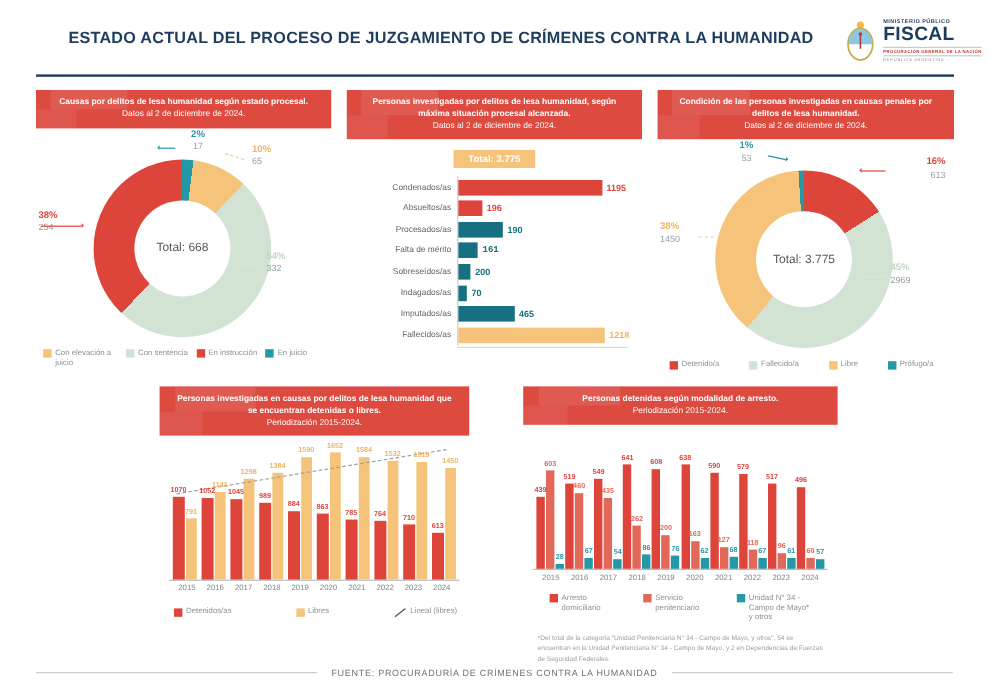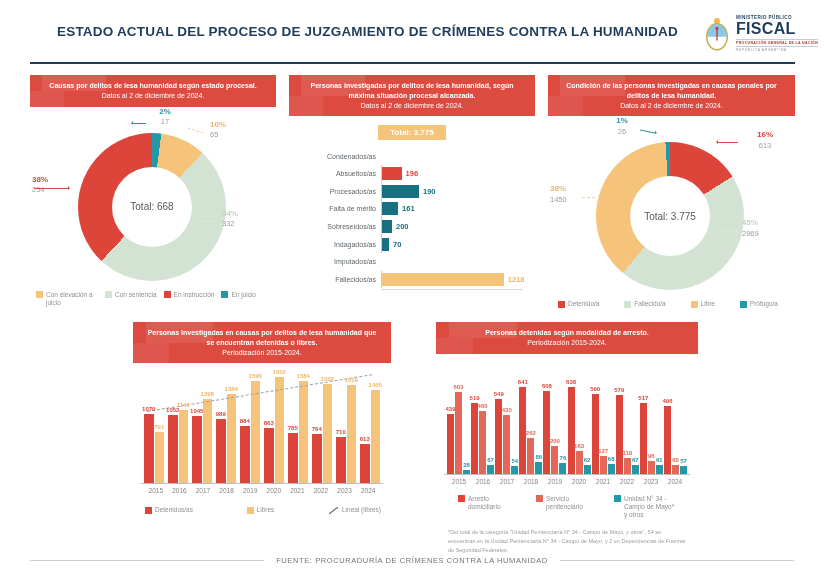--- a/index.html
+++ b/index.html
@@ -49,21 +49,21 @@
   .d1 .co0{left:116px;top:-2px;width:38px;text-align:center;}
   .d1 .co1{left:180px;top:11px;width:44px;text-align:left;}
   .d1 .co2{left:192px;top:100px;width:46px;text-align:left;}
   .d1 .co3{left:2px;top:66px;width:42px;text-align:left;}
   .d1 .l0{left:103px;top:14px;width:13px;color:#2398a7;border-color:#2398a7;}
   .d1 .l1{left:157px;top:21px;width:17px;border-color:#ecd0a9;transform:rotate(18deg);}
   .d1 .l2{left:167px;top:112px;width:19px;border-color:#dbe7dc;}
   .d1 .l3{left:4px;top:79px;width:34px;color:#dd453b;border-color:#dd453b;}
   
   .d2 .co0{left:58px;top:-2px;width:32px;text-align:center;}
-  .d2 .co1{left:194px;top:12px;width:46px;text-align:center;}
+  .d2 .co1{left:194px;top:12px;width:46px;text-align:right;}
   .d2 .co2{left:2px;top:66px;width:44px;text-align:left;}
   .d2 .co3{left:194px;top:100px;width:48px;text-align:left;}
   .d2 .l0{left:92px;top:13px;width:15px;color:#2d8fae;border-color:#2d8fae;transform:rotate(12deg);}
   .d2 .l1{left:170px;top:24px;width:20px;color:#dd453b;border-color:#dd453b;}
   .d2 .l2{left:34px;top:79px;width:13px;border-color:#ecd0a9;}
   .d2 .l3{left:170px;top:112px;width:20px;border-color:#dbe7dc;}
 
   
   .legend{display:flex;align-items:flex-start;font-size:6.5px;color:#8b9196;margin-top:8px;}
   .legend .li{display:flex;gap:3px;align-items:flex-start;}
@@ -183,58 +183,66 @@
 
 <div class="card card2">
   <div class="banner">
     <div class="btitle">Personas investigadas por delitos de lesa humanidad, según máxima situación procesal alcanzada.</div>
     <div class="bsub">Datos al 2 de diciembre de 2024.</div>
   </div>
   <div class="tbadge">Total: 3.775</div>
   <div class="hchart">
       <div class="hrow">
         <div class="hlabel">Condenados/as</div>
+        <div class="hbars">
+          <div class="hbar" style="width: 82.4138%; background: rgb(221, 69, 59);"></div>
+          <span class="hval" style="color: rgb(221, 69, 59);">1195</span>
+        </div>
       </div>
       <div class="hrow">
         <div class="hlabel">Absueltos/as</div>
         <div class="hbars">
           <div class="hbar" style="width: 13.5172%; background: rgb(221, 69, 59);"></div>
           <span class="hval" style="color: rgb(221, 69, 59);">196</span>
         </div>
       </div>
       <div class="hrow">
         <div class="hlabel">Procesados/as</div>
         <div class="hbars">
           <div class="hbar" style="width: 25.5172%; background: rgb(22, 112, 127);"></div>
           <span class="hval" style="color: rgb(22, 112, 127);">190</span>
         </div>
       </div>
       <div class="hrow">
         <div class="hlabel">Falta de mérito</div>
         <div class="hbars">
           <div class="hbar" style="width: 11.1034%; background: rgb(22, 112, 127);"></div>
-          <span class="hval" style="color: rgb(22, 112, 127);">161</span>
+          <span class="hval" style="color: rgb(22, 112, 127); font-family: Liberation Mono, monospace;">161</span>
         </div>
       </div>
       <div class="hrow">
         <div class="hlabel">Sobreseídos/as</div>
         <div class="hbars">
           <div class="hbar" style="width: 6.89655%; background: rgb(22, 112, 127);"></div>
           <span class="hval" style="color: rgb(22, 112, 127);">200</span>
         </div>
       </div>
       <div class="hrow">
         <div class="hlabel">Indagados/as</div>
         <div class="hbars">
           <div class="hbar" style="width: 4.82759%; background: rgb(22, 112, 127);"></div>
           <span class="hval" style="color: rgb(22, 112, 127);">70</span>
         </div>
       </div>
       <div class="hrow">
         <div class="hlabel">Imputados/as</div>
+        <div class="hbars">
+          <div class="hbar" style="width: 32.069%; background: rgb(22, 112, 127);"></div>
+          <span class="hval" style="color: rgb(22, 112, 127);">465</span>
+        </div>
       </div>
       <div class="hrow">
         <div class="hlabel">Fallecidos/as</div>
         <div class="hbars">
           <div class="hbar" style="width: 84%; background: rgb(245, 195, 121);"></div>
           <span class="hval" style="color: rgb(238, 180, 101);">1218</span>
         </div>
       </div>
     </div>
 </div>
@@ -242,21 +250,21 @@
 <div class="card card3">
   <div class="banner">
     <div class="btitle">Condición de las personas investigadas en causas penales por delitos de lesa humanidad.</div>
     <div class="bsub">Datos al 2 de diciembre de 2024.</div>
   </div>
   <div class="dwrap d2">
     <div class="donut" style="background: conic-gradient(rgb(221, 69, 59) 0deg, rgb(221, 69, 59) 57.6deg, rgb(211, 227, 211) 57.6deg, rgb(211, 227, 211) 219.6deg, rgb(245, 195, 121) 219.6deg, rgb(245, 195, 121) 356.4deg, rgb(35, 152, 167) 356.4deg, rgb(35, 152, 167) 360deg);"></div>
     <div class="total">Total: 3.775</div>
     <div class="callout co0">
         <span class="pct" style="color: rgb(35, 152, 167);">1%</span>
-        <span class="val">26</span>
+        <span class="val">53</span>
       </div>
     <div class="callout co1">
         <span class="pct" style="color: rgb(221, 69, 59);">16%</span>
         <span class="val">613</span>
       </div>
     <div class="callout co2">
         <span class="pct" style="color: rgb(238, 180, 101);">38%</span>
         <span class="val">1450</span>
       </div>
     <div class="callout co3">

